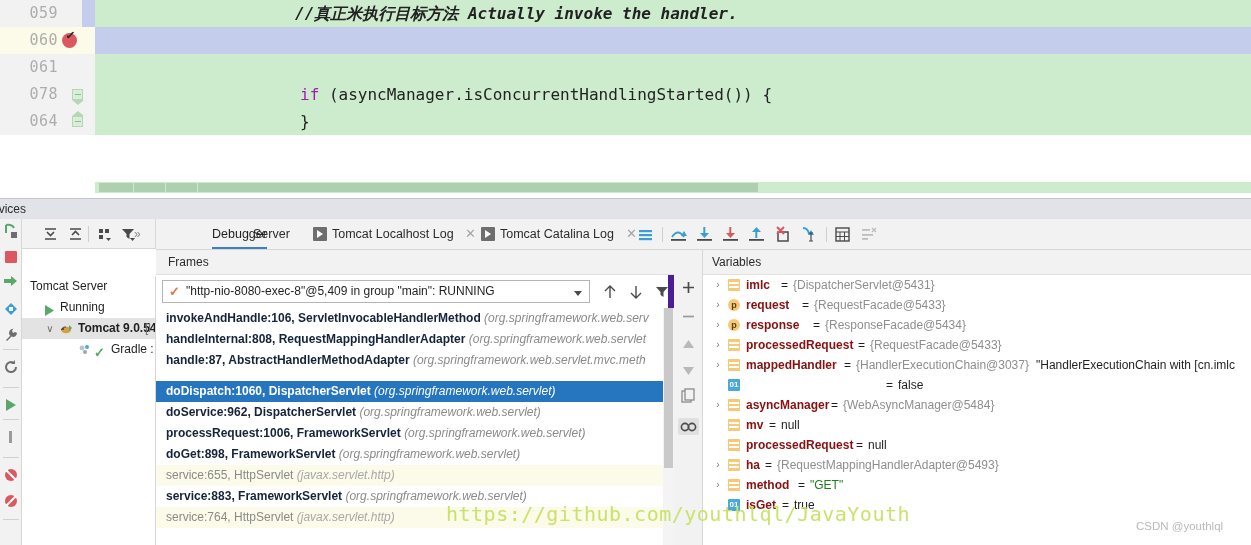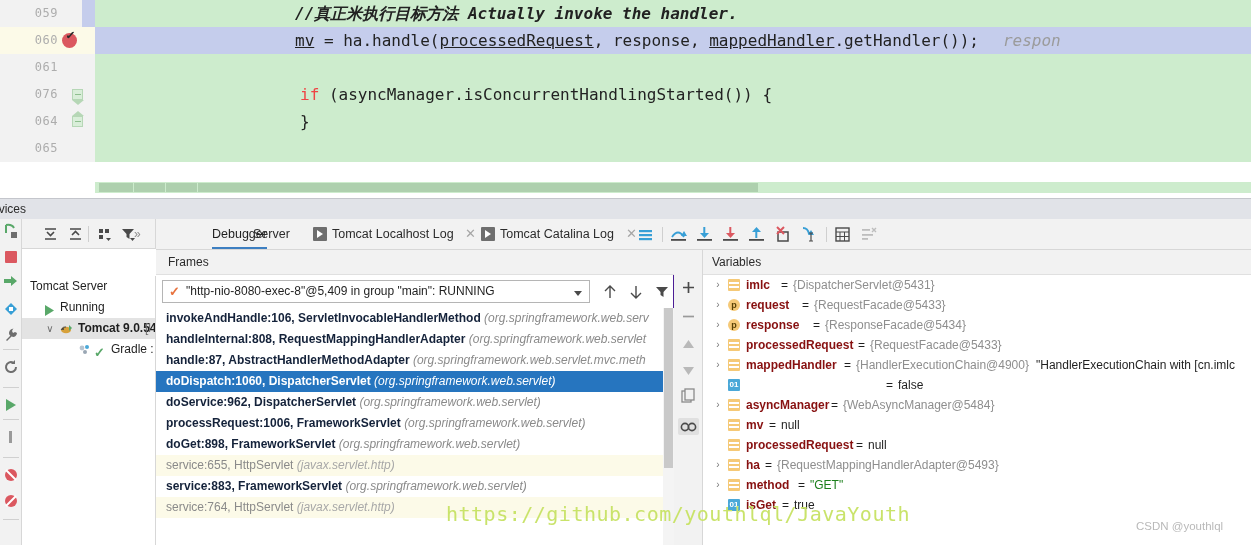--- a/index.html
+++ b/index.html
@@ -21,38 +21,38 @@
   .ed-row { position:relative; height:27px; width:1251px; }
   .ed-row .gutter {
     position:absolute; left:0; top:0; width:95px; height:27px;
     background:#f2f2f2; border-right:0px solid transparent;
   }
   .ed-row.cur .gutter { background:#fcfae8; }
   .ed-row .lineno {
     position:absolute; left:0; top:0; width:58px; height:27px;
     line-height:27px; text-align:right;
     font-family:"DejaVu Sans Mono","Liberation Mono",monospace;
-    font-size:12px; color:#adadad; letter-spacing:.5px;
+    font-size:15px; color:#adadad; letter-spacing:.5px;
   }
   .ed-row .foldcol {
     position:absolute; left:60px; top:0; width:35px; height:27px;
   }
   .ed-row .code-bg {
     position:absolute; left:95px; top:0; width:1156px; height:27px;
     background:#cdeccd;
   }
   .ed-row.cur .code-bg { background:#c5cdec; }
   .ed-row .codetext {
     position:absolute; left:95px; top:0; height:17px; line-height:27px;
     white-space:pre;
     font-family:"DejaVu Sans Mono","Liberation Mono",monospace;
     font-size:16px; color:#222;
   }
   .tok-cmt { color:#3c8a3c; font-style:italic; font-weight:bold; }
-  .tok-kw  { color:#ef4444; font-weight:normal; }
+  .tok-kw  { color:#a21caf; font-weight:normal; }
   .tok-var { text-decoration:underline; }
   .tok-ghost { color:#9b9b9b; font-style:italic; }
 
   
   .bp {
     position:absolute; left:62px; top:6px; width:15px; height:15px;
     border-radius:50%; background:#db5860;
   }
   .bp .chk {
     position:absolute; left:4px; top:-4px;
@@ -162,21 +162,21 @@
   }
   .dtab .xclose {
     position:absolute; top:9px; font-size:13px; color:#a5a5a5; line-height:12px;
   }
   #tabbar .tbsep { position:absolute; top:8px; width:1px; height:15px; background:#cfcfcf; }
   #tabbar .rtool { position:absolute; top:7px; width:17px; height:17px; }
 
   
   #frames {
     position:absolute; left:156px; top:250px; width:518px; height:295px;
-    background:#ffffff; border-right:1px solid #4c1d95;
+    background:#ffffff; border-right:6px solid #4c1d95;
   }
   #frames .hdr {
     position:absolute; left:0; top:0; width:518px; height:25px;
     background:#f2f2f2; border-bottom:1px solid #e0e0e0;
   }
   #frames .hdr span { position:absolute; left:12px; top:5px; font-size:12px; color:#2b2b2b; }
   #thread-combo {
     position:absolute; left:6px; top:30px; width:428px; height:23px;
     background:#ffffff; border:1px solid #b5b5b5;
   }
@@ -190,21 +190,21 @@
     border-top:5px solid #4a4a4a;
   }
   .fr-btn { position:absolute; top:34px; width:16px; height:16px; }
   .frame-list {
     position:absolute; left:0; top:58px; width:507px; height:237px; overflow:hidden;
   }
   .frow {
     position:relative; height:21px; line-height:21px;
     font-size:12px; white-space:nowrap; padding-left:10px; overflow:hidden;
   }
-  .frow.sel { background:#2675bf; }
+  .frow.sel { background:#2675bf;margin-top:10px; }
   .frow.sel .m, .frow.sel .p { color:#ffffff; }
   .frow.lib { background:#fcfae8; }
   .frow .m { color:#14223a; font-weight:bold; }
   .frow.lib .m { color:#8a8a8a; font-weight:normal; }
   .frow .p { color:#8a8a8a; font-style:italic; }
   .frow.lib .p { color:#a8a8a8; }
   .fl-scroll {
     position:absolute; left:507px; top:58px; width:11px; height:237px; background:#f4f4f4;
   }
   .fl-scroll .thumb { position:absolute; left:1px; top:0px; width:9px; height:160px; background:#c9c9c9; }
@@ -281,33 +281,32 @@
       <div class="codetext tok-cmt" style="left:295px;">//真正米执行目标方法 Actually invoke the handler.</div>
     </div>
 
     <div class="ed-row cur">
       <div class="gutter"></div>
       <div class="lineno">060</div>
       <div class="bp">
           <span class="chk">✓</span>
         </div>
       <div class="code-bg"></div>
-      <div class="codetext" style="left:295px;"><span class="tok-var">mv</span><span> = ha.handle(</span><span class="tok-var">processedRequest</span><span>, response, </span><span class="tok-var">mappedHandler</span><span>.getHandler());</span><span class="tok-ghost" style="padding-left:24px;">respon</span></div>
     </div>
 
     <div class="ed-row">
       <div class="gutter"></div>
       <div class="lineno">061</div>
       <div class="foldcol"></div>
       <div class="code-bg"></div>
     </div>
 
     <div class="ed-row">
       <div class="gutter"></div>
-      <div class="lineno">076</div>
+      <div class="lineno">078</div>
       <div class="foldcol">
         <div class="foldmark down">
             <i></i>
           </div>
       </div>
       <div class="code-bg"></div>
       <div class="codetext" style="left:300px;"><span class="tok-kw">if</span><span> (asyncManager.isConcurrentHandlingStarted()) {</span></div>
     </div>
 
 
@@ -316,26 +315,20 @@
       <div class="lineno">064</div>
       <div class="foldcol">
         <div class="foldmark up">
             <i></i>
           </div>
       </div>
       <div class="code-bg"></div>
       <div class="codetext" style="left:300px;">}</div>
     </div>
 
-    <div class="ed-row">
-      <div class="gutter"></div>
-      <div class="lineno">065</div>
-      <div class="foldcol"></div>
-      <div class="code-bg"></div>
-    </div>
   </div>
 
   <div id="ed-hscroll">
     <div class="thumb"></div>
     <div class="seam" style="left:38px;"></div>
     <div class="seam" style="left:70px;"></div>
     <div class="seam" style="left:102px;"></div>
   </div>
 </div>
 
@@ -680,21 +673,21 @@
       <span class="vname">processedRequest</span>
       <span class="veq" style="left:155px;">=</span>
       <span class="vval" style="left:167px;">{RequestFacade@5433}</span>
     </div>
 
     <div class="vrow">
       <span class="tw">›</span>
       <span class="vico ico-obj"></span>
       <span class="vname">mappedHandler</span>
       <span class="veq" style="left:141px;">=</span>
-      <span class="vval" style="left:153px;">{HandlerExecutionChain@4900}</span>
+      <span class="vval" style="left:153px;">{HandlerExecutionChain@3037}</span>
       <span class="vval tail" style="left:333px;">"HandlerExecutionChain with [cn.imlc</span>
     </div>
 
     <div class="vrow">
       <span class="vico ico-bool">01</span>
       <span class="veq" style="left:183px;">=</span>
       <span class="vval lit" style="left:195px;">false</span>
     </div>
 
     <div class="vrow">

